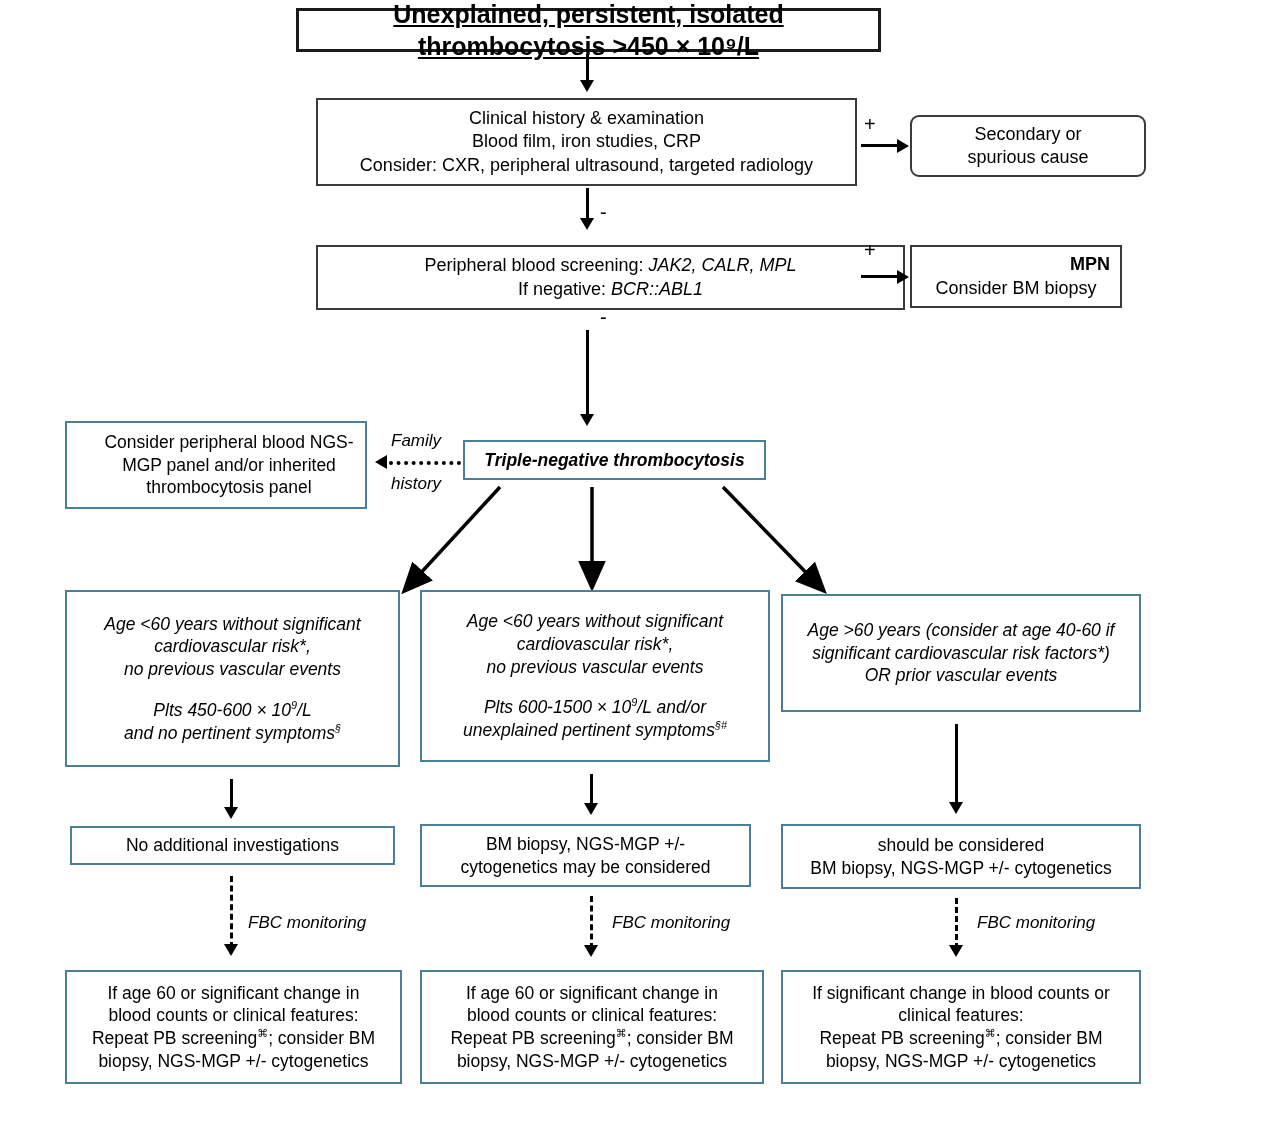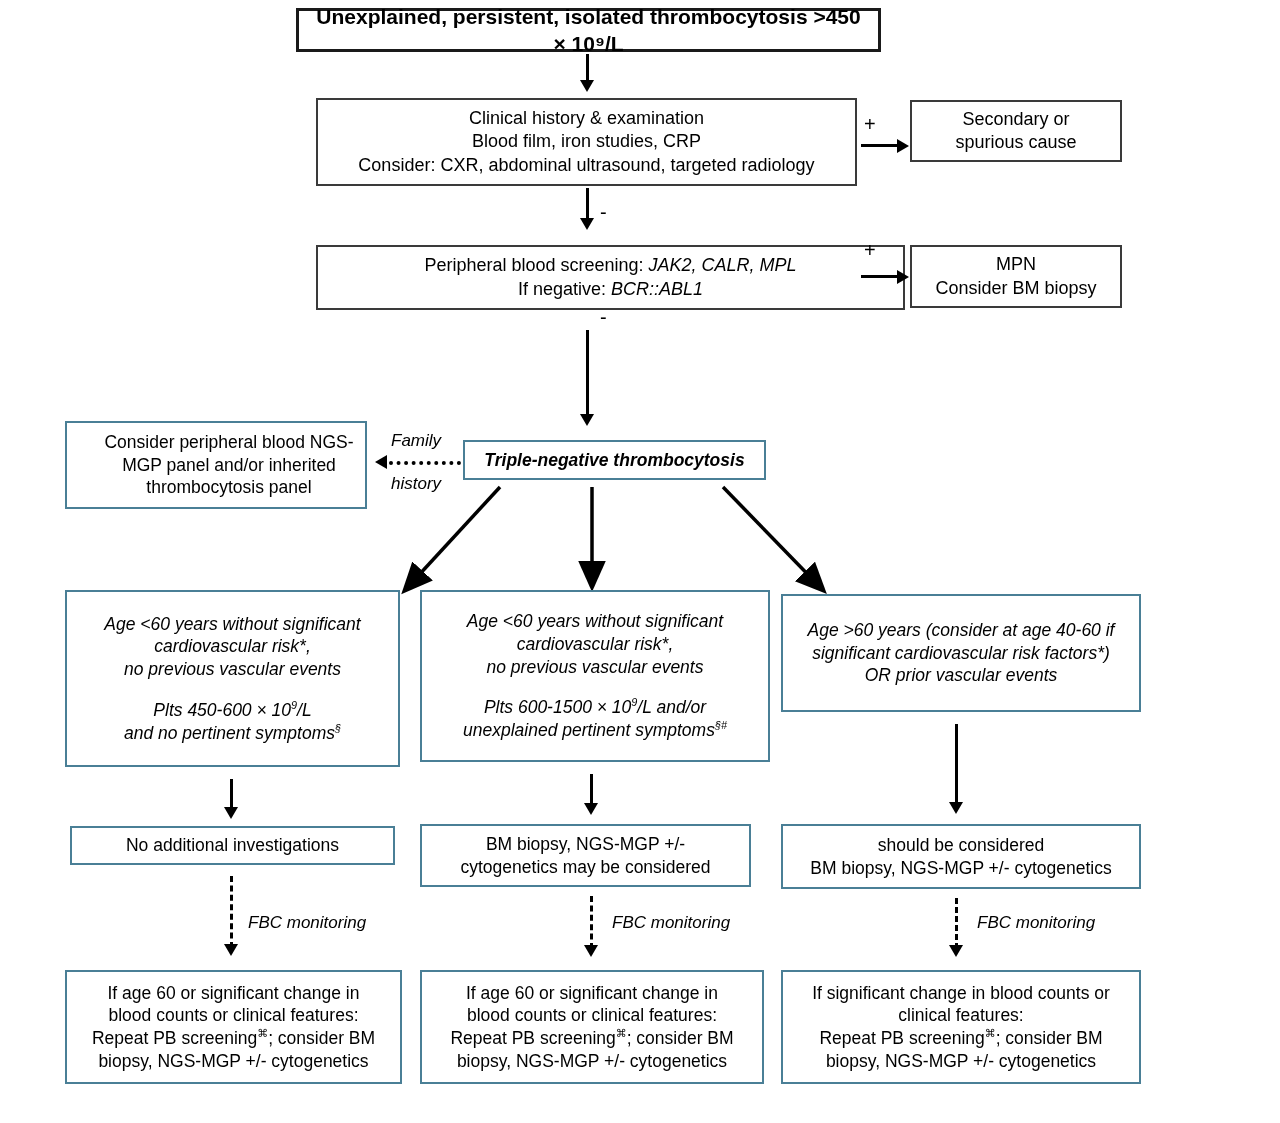--- a/index.html
+++ b/index.html
@@ -25,36 +25,37 @@
     align-items: center;
     justify-content: center;
     text-align: center;
     background: #ffffff;
     line-height: 1.30;
   }
   
   .box.strong {
     border: 3px solid #1a1a1a;
     font-weight: bold;
-    font-size: 21px;
+    font-size: 25px;
+    text-decoration: underline;
   }
   .box.thin-black {
     border: 2px solid #3a3a3a;
     font-size: 18px;
   }
   .box.blue {
     border: 2px solid #4a7f96;
     font-size: 17.5px;
   }
   .box .inner {
     padding: 2px 10px;
     width: 100%;
   }
   .ital { font-style: italic; }
-  .bold { font-weight: normal; }
+  .bold { font-weight: bold; text-align: right; }
   sup { font-size: 0.62em; vertical-align: super; line-height: 0; }
   .gene { font-style: italic; }
 
   
   .label {
     position: absolute;
     font-size: 17px;
     white-space: pre-line;
     line-height: 1.25;
   }
@@ -129,29 +130,29 @@
     </div>
   </div>
 
   <div class="arrow-v" style="left:586px; top:54px; height:30px;"></div>
   <div class="arrow-head-down" style="left:580px; top:80px;"></div>
 
   <div class="box thin-black" style="left:316px; top:98px; width:541px; height:88px;">
     <div class="inner">
       <div>Clinical history &amp; examination</div>
       <div>Blood film, iron studies, CRP</div>
-      <div>Consider: CXR, abdominal ultrasound, targeted radiology</div>
+      <div>Consider: CXR, peripheral ultrasound, targeted radiology</div>
     </div>
   </div>
 
   <div class="label sign" style="left:864px; top:112px;">+</div>
   <div class="arrow-h" style="left:861px; top:144px; width:38px;"></div>
   <div class="arrow-head-right" style="left:897px; top:139px;"></div>
 
-  <div class="box thin-black" style="left:910px; top:100px; width:212px; height:62px;">
+  <div class="box thin-black" style="left:910px; top:115px; width:236px; height:62px;border-radius:9px;">
     <div class="inner">
       <div>Secondary or</div>
       <div>spurious cause</div>
     </div>
   </div>
 
   <div class="arrow-v" style="left:586px; top:188px; height:34px;"></div>
   <div class="arrow-head-down" style="left:580px; top:218px;"></div>
   <div class="label sign" style="left:600px; top:200px;">-</div>
 

